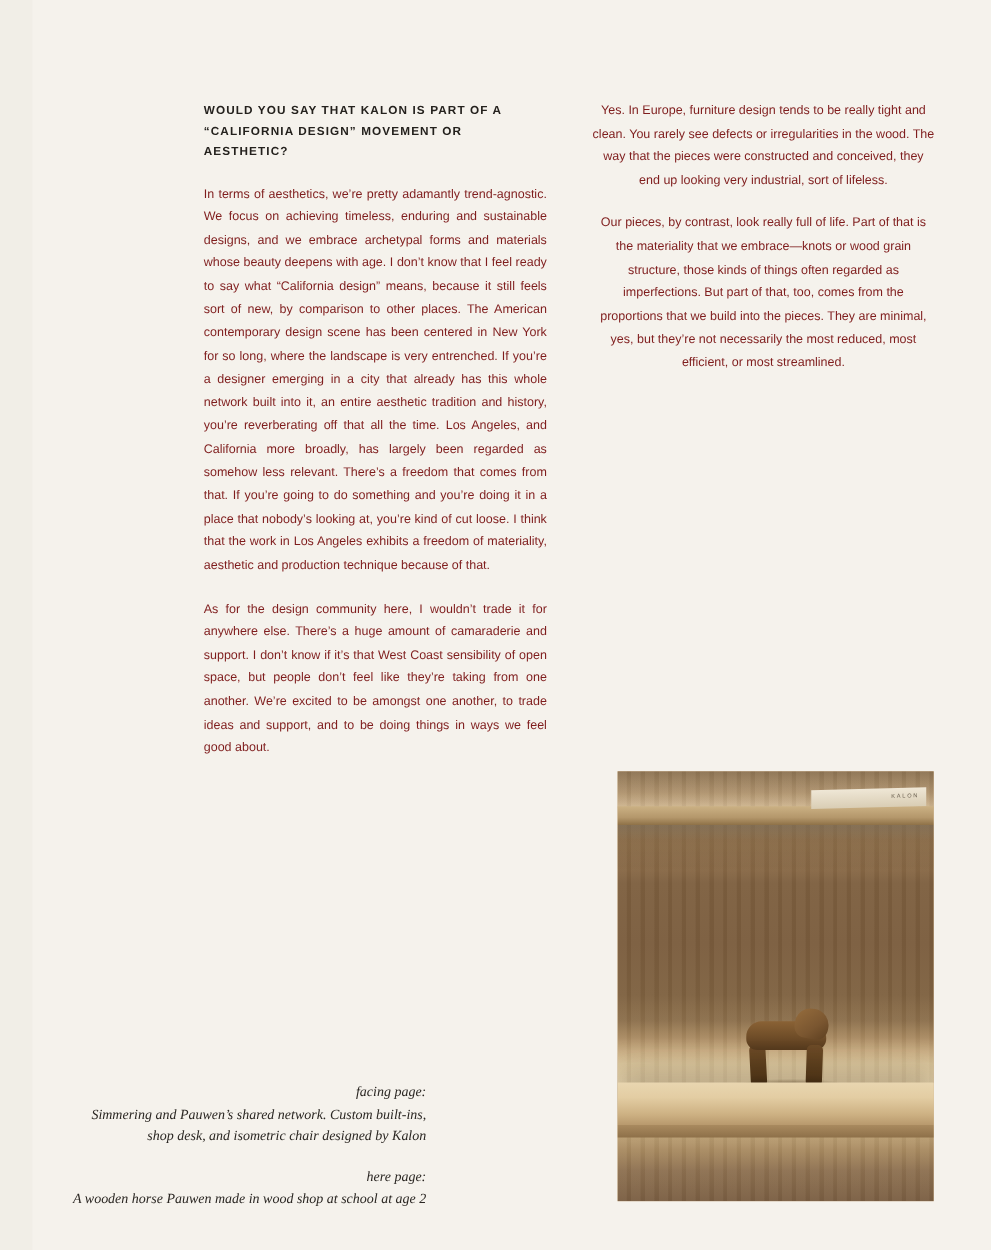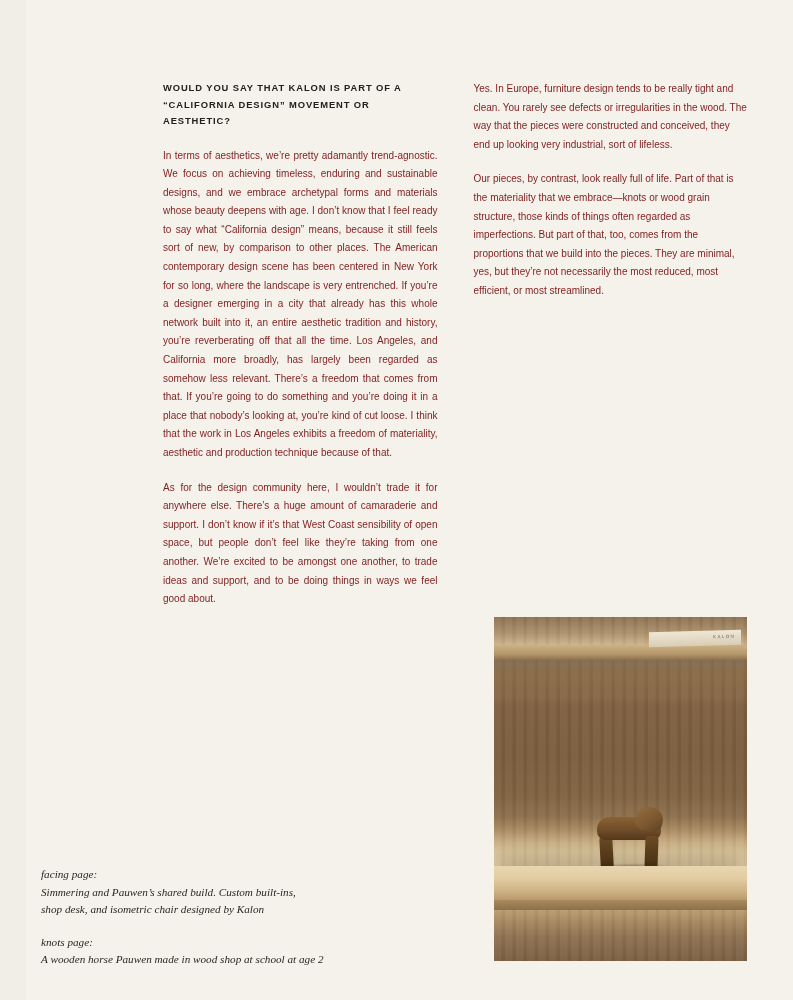--- a/index.html
+++ b/index.html
@@ -57,36 +57,36 @@
     font-family: Liberation Sans, sans-serif;
     font-size: 10px;
     line-height: 18.6px;
     color: #7f1d1d;
     margin: 0 0 16px 0;
     text-align: justify;
     hyphens: auto;
   }
   .para:last-child { margin-bottom: 0; }
 
-  .col-right .para { text-align: left; }
+  .col-right .para { text-align: center; }
 
   .captions {
     position: absolute;
     left: 41px;
     top: 866px;
     width: 300px;
     font-family: "Liberation Serif", serif;
     font-style: italic;
     font-size: 11.2px;
     line-height: 17.6px;
     color: #2a2622;
   }
   .caption-block { margin-bottom: 15px; }
   .caption-block:last-child { margin-bottom: 0; }
-  .caption-line { display: block; }
+  .caption-line { display: block; text-align: right; }
 
   .photo {
     position: absolute;
     left: 494px;
     top: 617px;
     width: 253px;
     height: 344px;
     overflow: hidden;
     background: #c9ad85;
   }
@@ -245,25 +245,25 @@
     <div class="col col-right">
       <p class="para">Yes. In Europe, furniture design tends to be really tight and clean. You rarely see defects or irregularities in the wood. The way that the pieces were constructed and conceived, they end up looking very industrial, sort of lifeless.</p>
       <p class="para">Our pieces, by contrast, look really full of life. Part of that is the materiality that we embrace—knots or wood grain structure, those kinds of things often regarded as imperfections. But part of that, too, comes from the proportions that we build into the pieces. They are minimal, yes, but they’re not necessarily the most reduced, most efficient, or most streamlined.</p>
     </div>
 
   </div>
 
   <div class="captions">
     <div class="caption-block">
       <span class="caption-line">facing page:</span>
-      <span class="caption-line">Simmering and Pauwen’s shared build. Custom built-ins,</span>
+      <span class="caption-line">Simmering and Pauwen’s shared network. Custom built-ins,</span>
       <span class="caption-line">shop desk, and isometric chair designed by Kalon</span>
     </div>
     <div class="caption-block">
-      <span class="caption-line">knots page:</span>
+      <span class="caption-line">here page:</span>
       <span class="caption-line">A wooden horse Pauwen made in wood shop at school at age 2</span>
     </div>
   </div>
 
   <div class="photo">
     <div class="photo-inner"></div>
     <div class="photo-slats"></div>
     <div class="upper-shelf"></div>
     <div class="upper-shelf-shadow"></div>
     <div class="book"></div>

